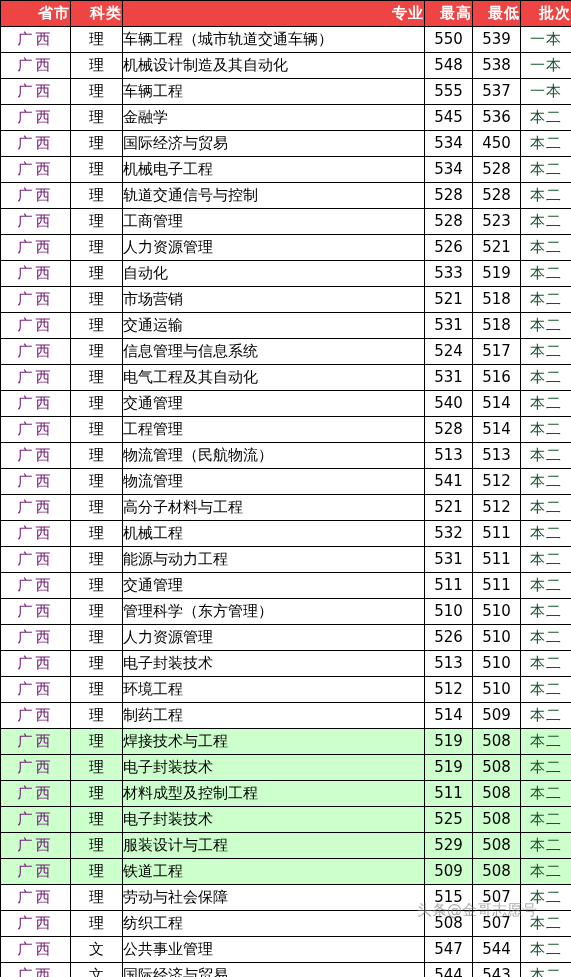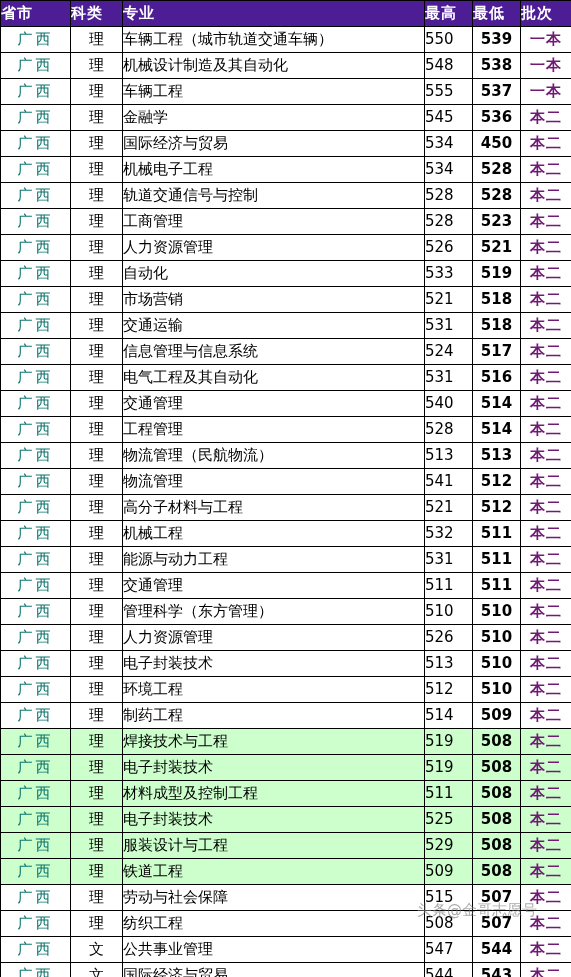--- a/index.html
+++ b/index.html
@@ -31,62 +31,61 @@
     border: 1px solid #000000;
     padding: 0;
     height: 25px;
     line-height: 25px;
     font-size: 15px;
     overflow: hidden;
     white-space: nowrap;
   }
 
   thead th {
-    background: #4c1d95;
+    background: #ef4444;
     color: #ffffff;
     font-weight: bold;
-    text-align: left;
+    text-align: right;
     font-size: 16px;
     height: 26px;
     line-height: 26px;
     letter-spacing: 1px;
   }
 
   td.province {
-    color: #0f766e;
+    color: #701a75;
     text-align: center;
     letter-spacing: 3px;
   }
   td.category {
     color: #000000;
     text-align: center;
   }
   td.major {
     color: #000000;
     text-align: left;
     padding-left: 7px;
     margin-top: 11px;
   }
   td.high {
     color: #000000;
-    text-align: left;
+    text-align: center;
     font-weight: normal;
     font-size: 16px;
   }
   td.low {
     color: #000000;
     text-align: center;
-    font-weight: bold;
+    font-weight: normal;
     font-size: 16px;
   }
   td.batch {
-    color: #701a75;
+    color: #14532d;
     text-align: center;
     letter-spacing: 1px;
-    font-weight: bold;
   }
 
   tr.hl td { background: #CCFFCC; }
 
   #watermark {
     position: absolute;
     left: 417px;
     top: 901px;
     font-size: 15px;
     color: rgba(120,120,120,0.62);

